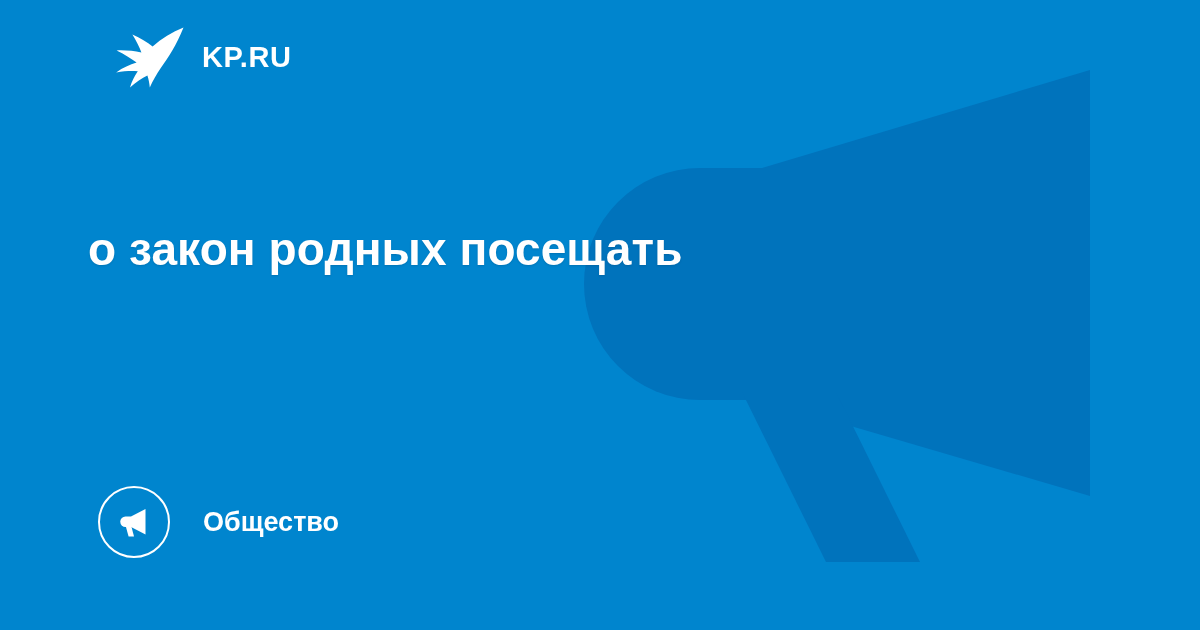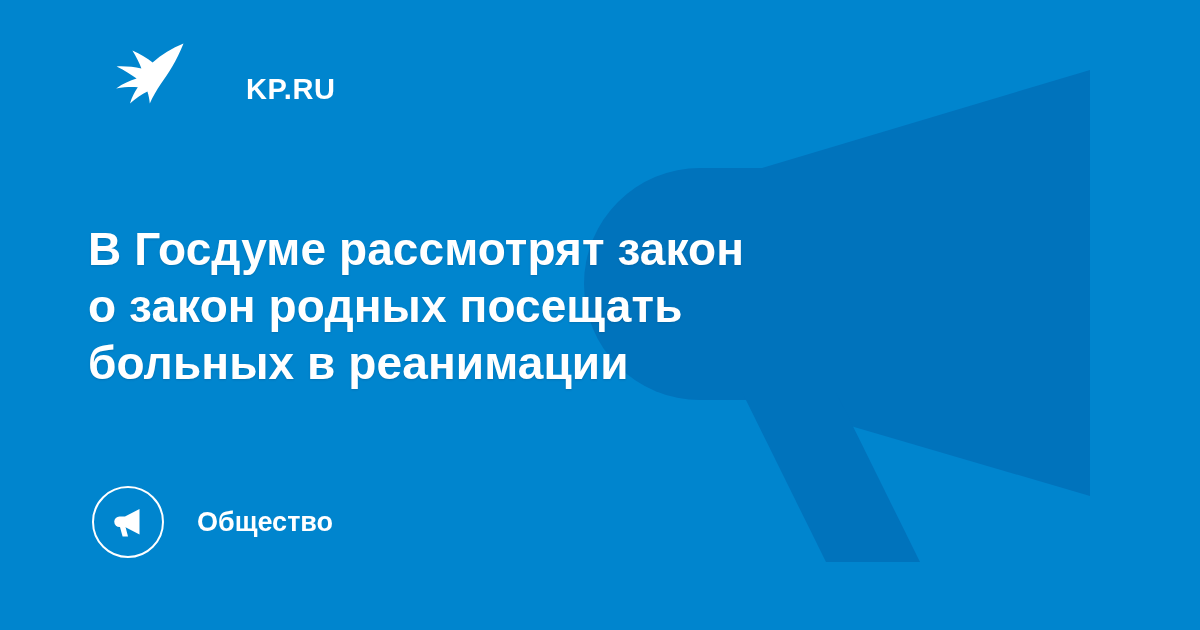--- a/index.html
+++ b/index.html
@@ -26,25 +26,24 @@
     top: 0;
     width: 1200px;
     height: 630px;
     pointer-events: none;
   }
 
   
   .brand {
     position: absolute;
     left: 112px;
-    top: 42px;
+    top: 26px;
     display: flex;
-    align-items: flex-end;
+    align-items: center;
     height: 62px;
-    gap: 44px;
   }
 
   .brand-mark {
     width: 74px;
     height: 62px;
     display: block;
     flex: 0 0 auto;
   }
 
   .brand-word {
@@ -72,21 +71,21 @@
   }
 
   .headline-line {
     display: block;
     white-space: nowrap;
   }
 
   
   .category {
     position: absolute;
-    left: 92px;
+    left: 98px;
     top: 486px;
     display: flex;
     align-items: center;
     height: 72px;
   }
 
   .category-badge {
     width: 72px;
     height: 72px;
     border: 2px solid #ffffff;
@@ -152,23 +151,21 @@
                C 22.4 50.0 19.8 55.4 18.0 61.4
                C 24.0 56.2 29.8 52.2 35.4 49.4
                C 36.6 53.0 37.4 57.0 37.8 61.4
                C 41.0 54.4 44.6 48.0 48.6 42.2
                C 56.6 30.8 64.2 20.0 71.5 1.5 Z"></path>
     </svg>
     <span class="brand-word">KP.RU</span>
   </div>
 
   <h1 class="headline">
-    <span class="headline-line">В Госдуме рассмотрят закон</span>
     <span class="headline-line">о закон родных посещать</span>
-    <span class="headline-line">больных в реанимации</span>
   </h1>
 
   <div class="category">
     <div class="category-badge">
       <svg viewBox="0 0 40 40" width="40" height="40" aria-hidden="true">
         <g fill="#ffffff">
 
           <path d="M 31.5 7.0 L 17.0 14.5 L 17.0 25.0 L 31.5 32.5 Z"></path>
 
           <path d="M 17.0 14.5 L 11.5 14.5 a 5.2 5.2 0 0 0 0 10.5 L 17.0 25.0 Z"></path>

